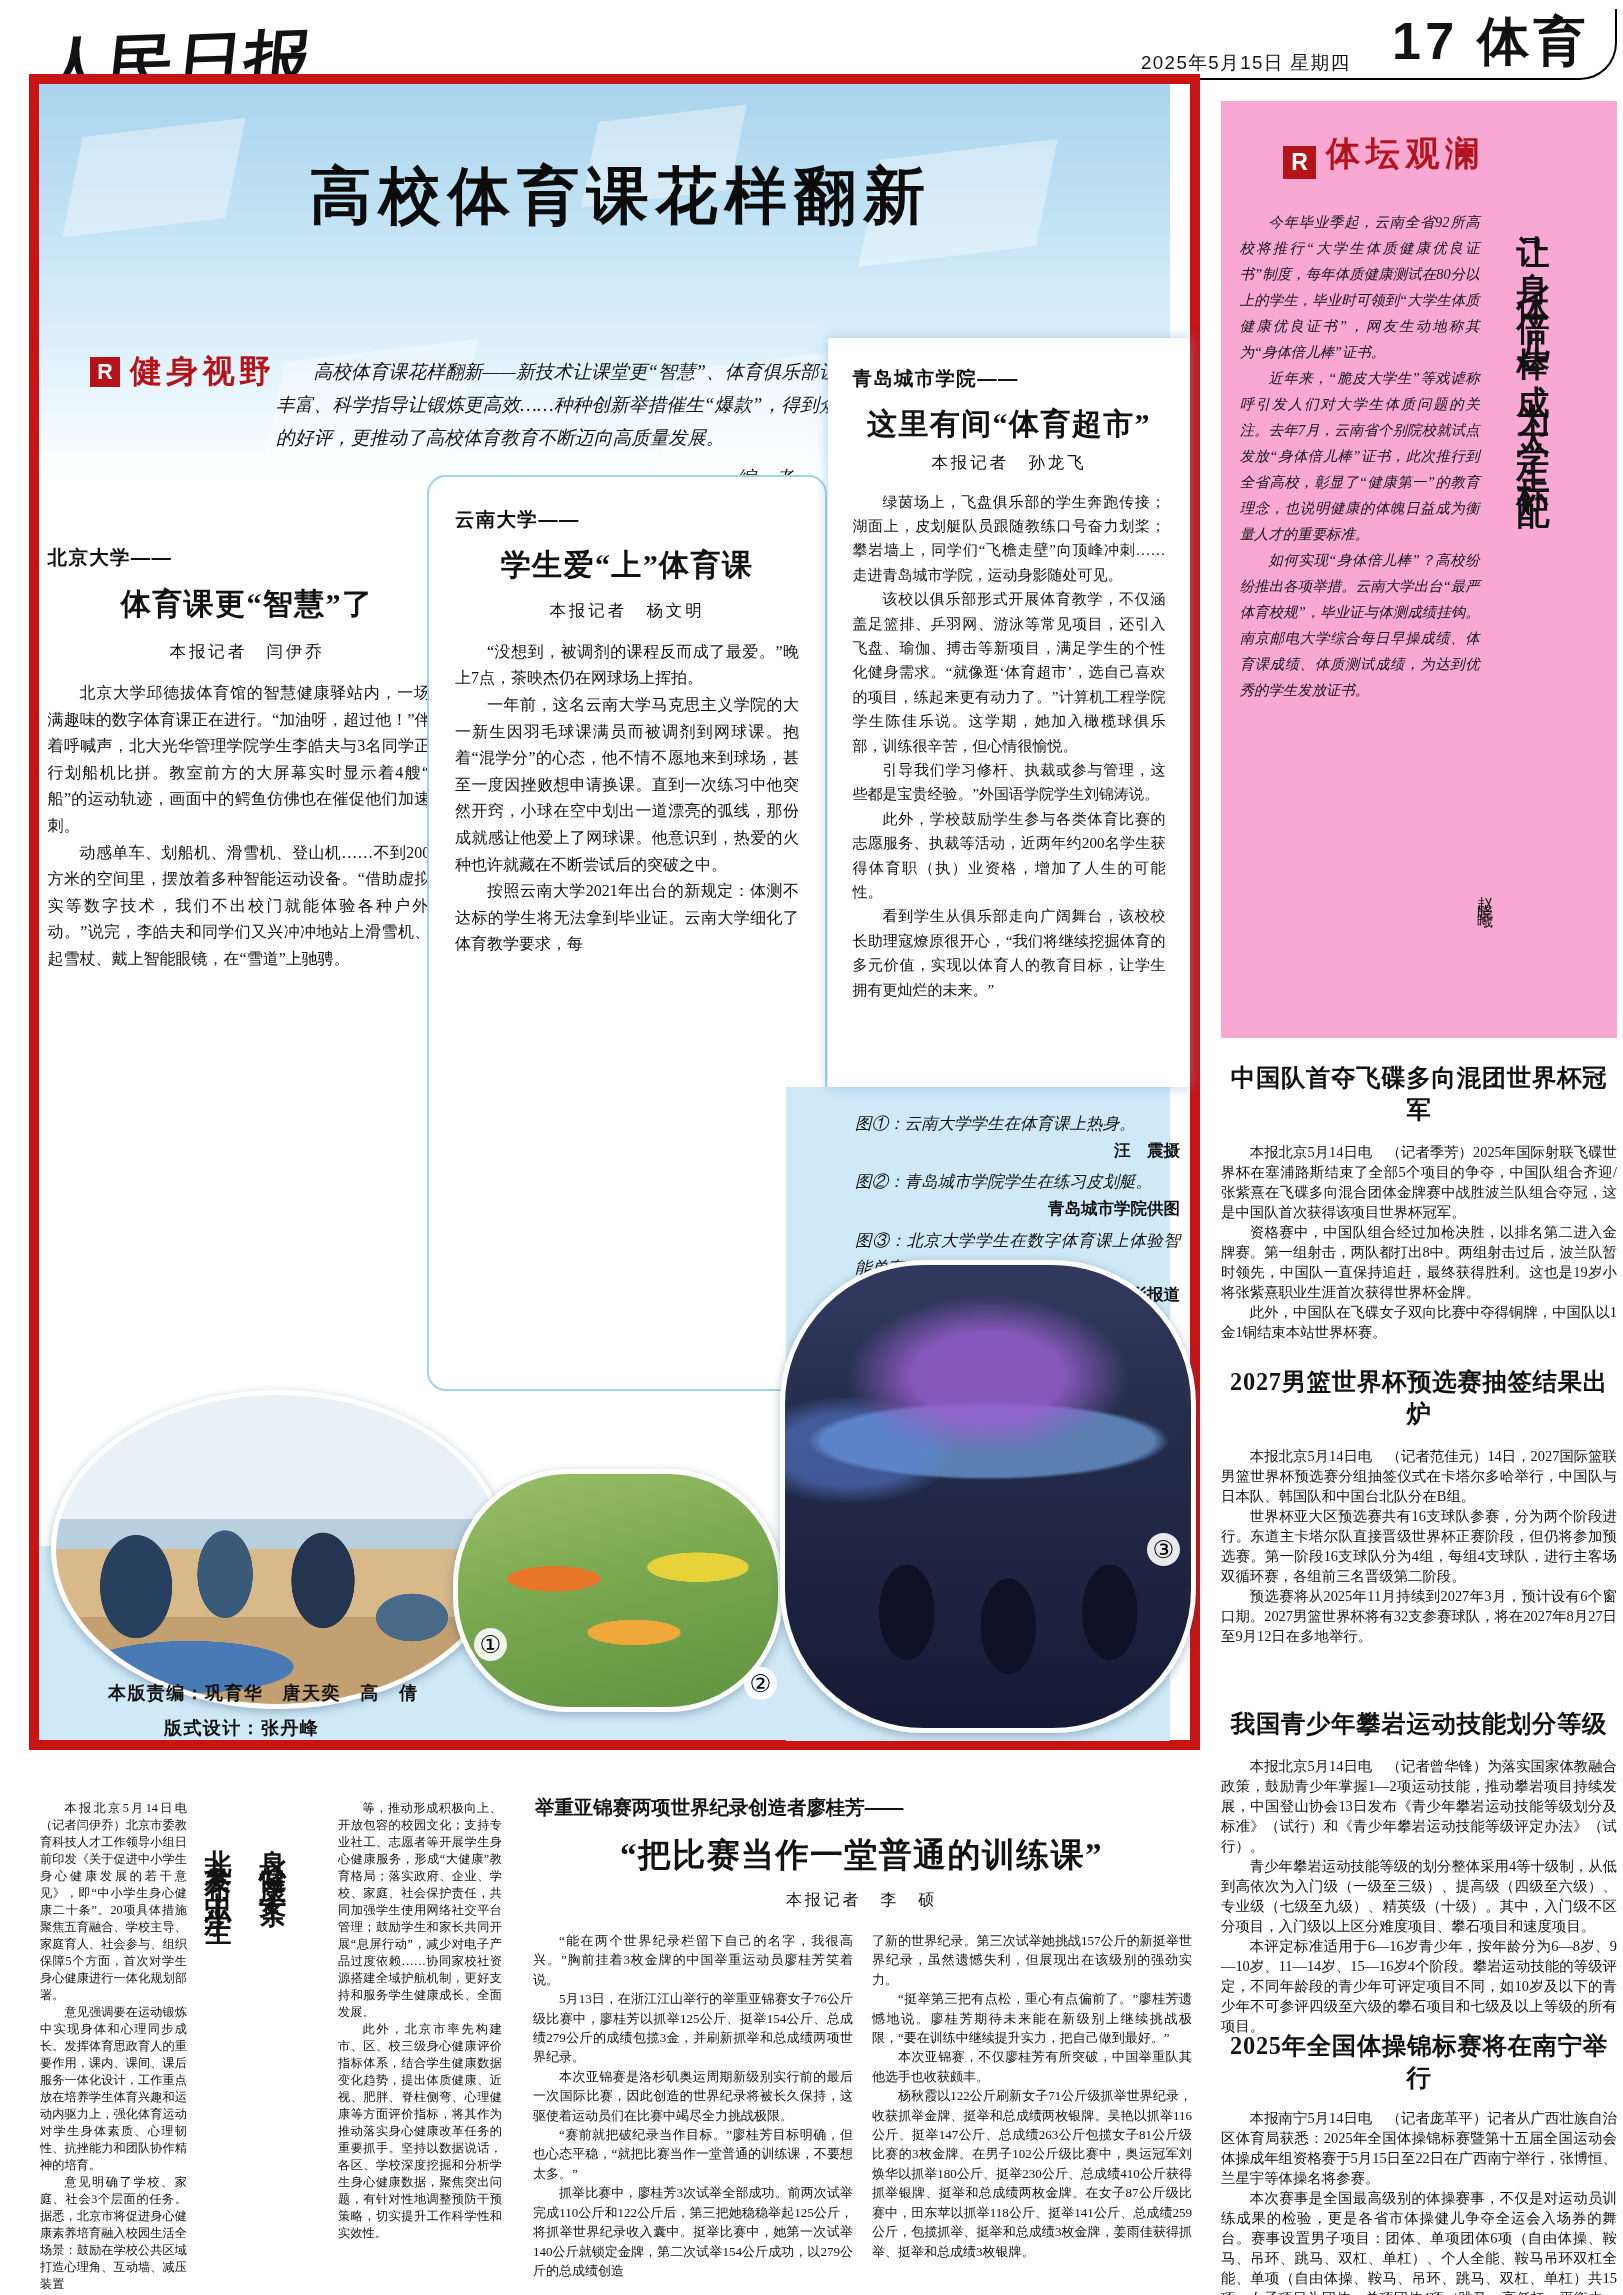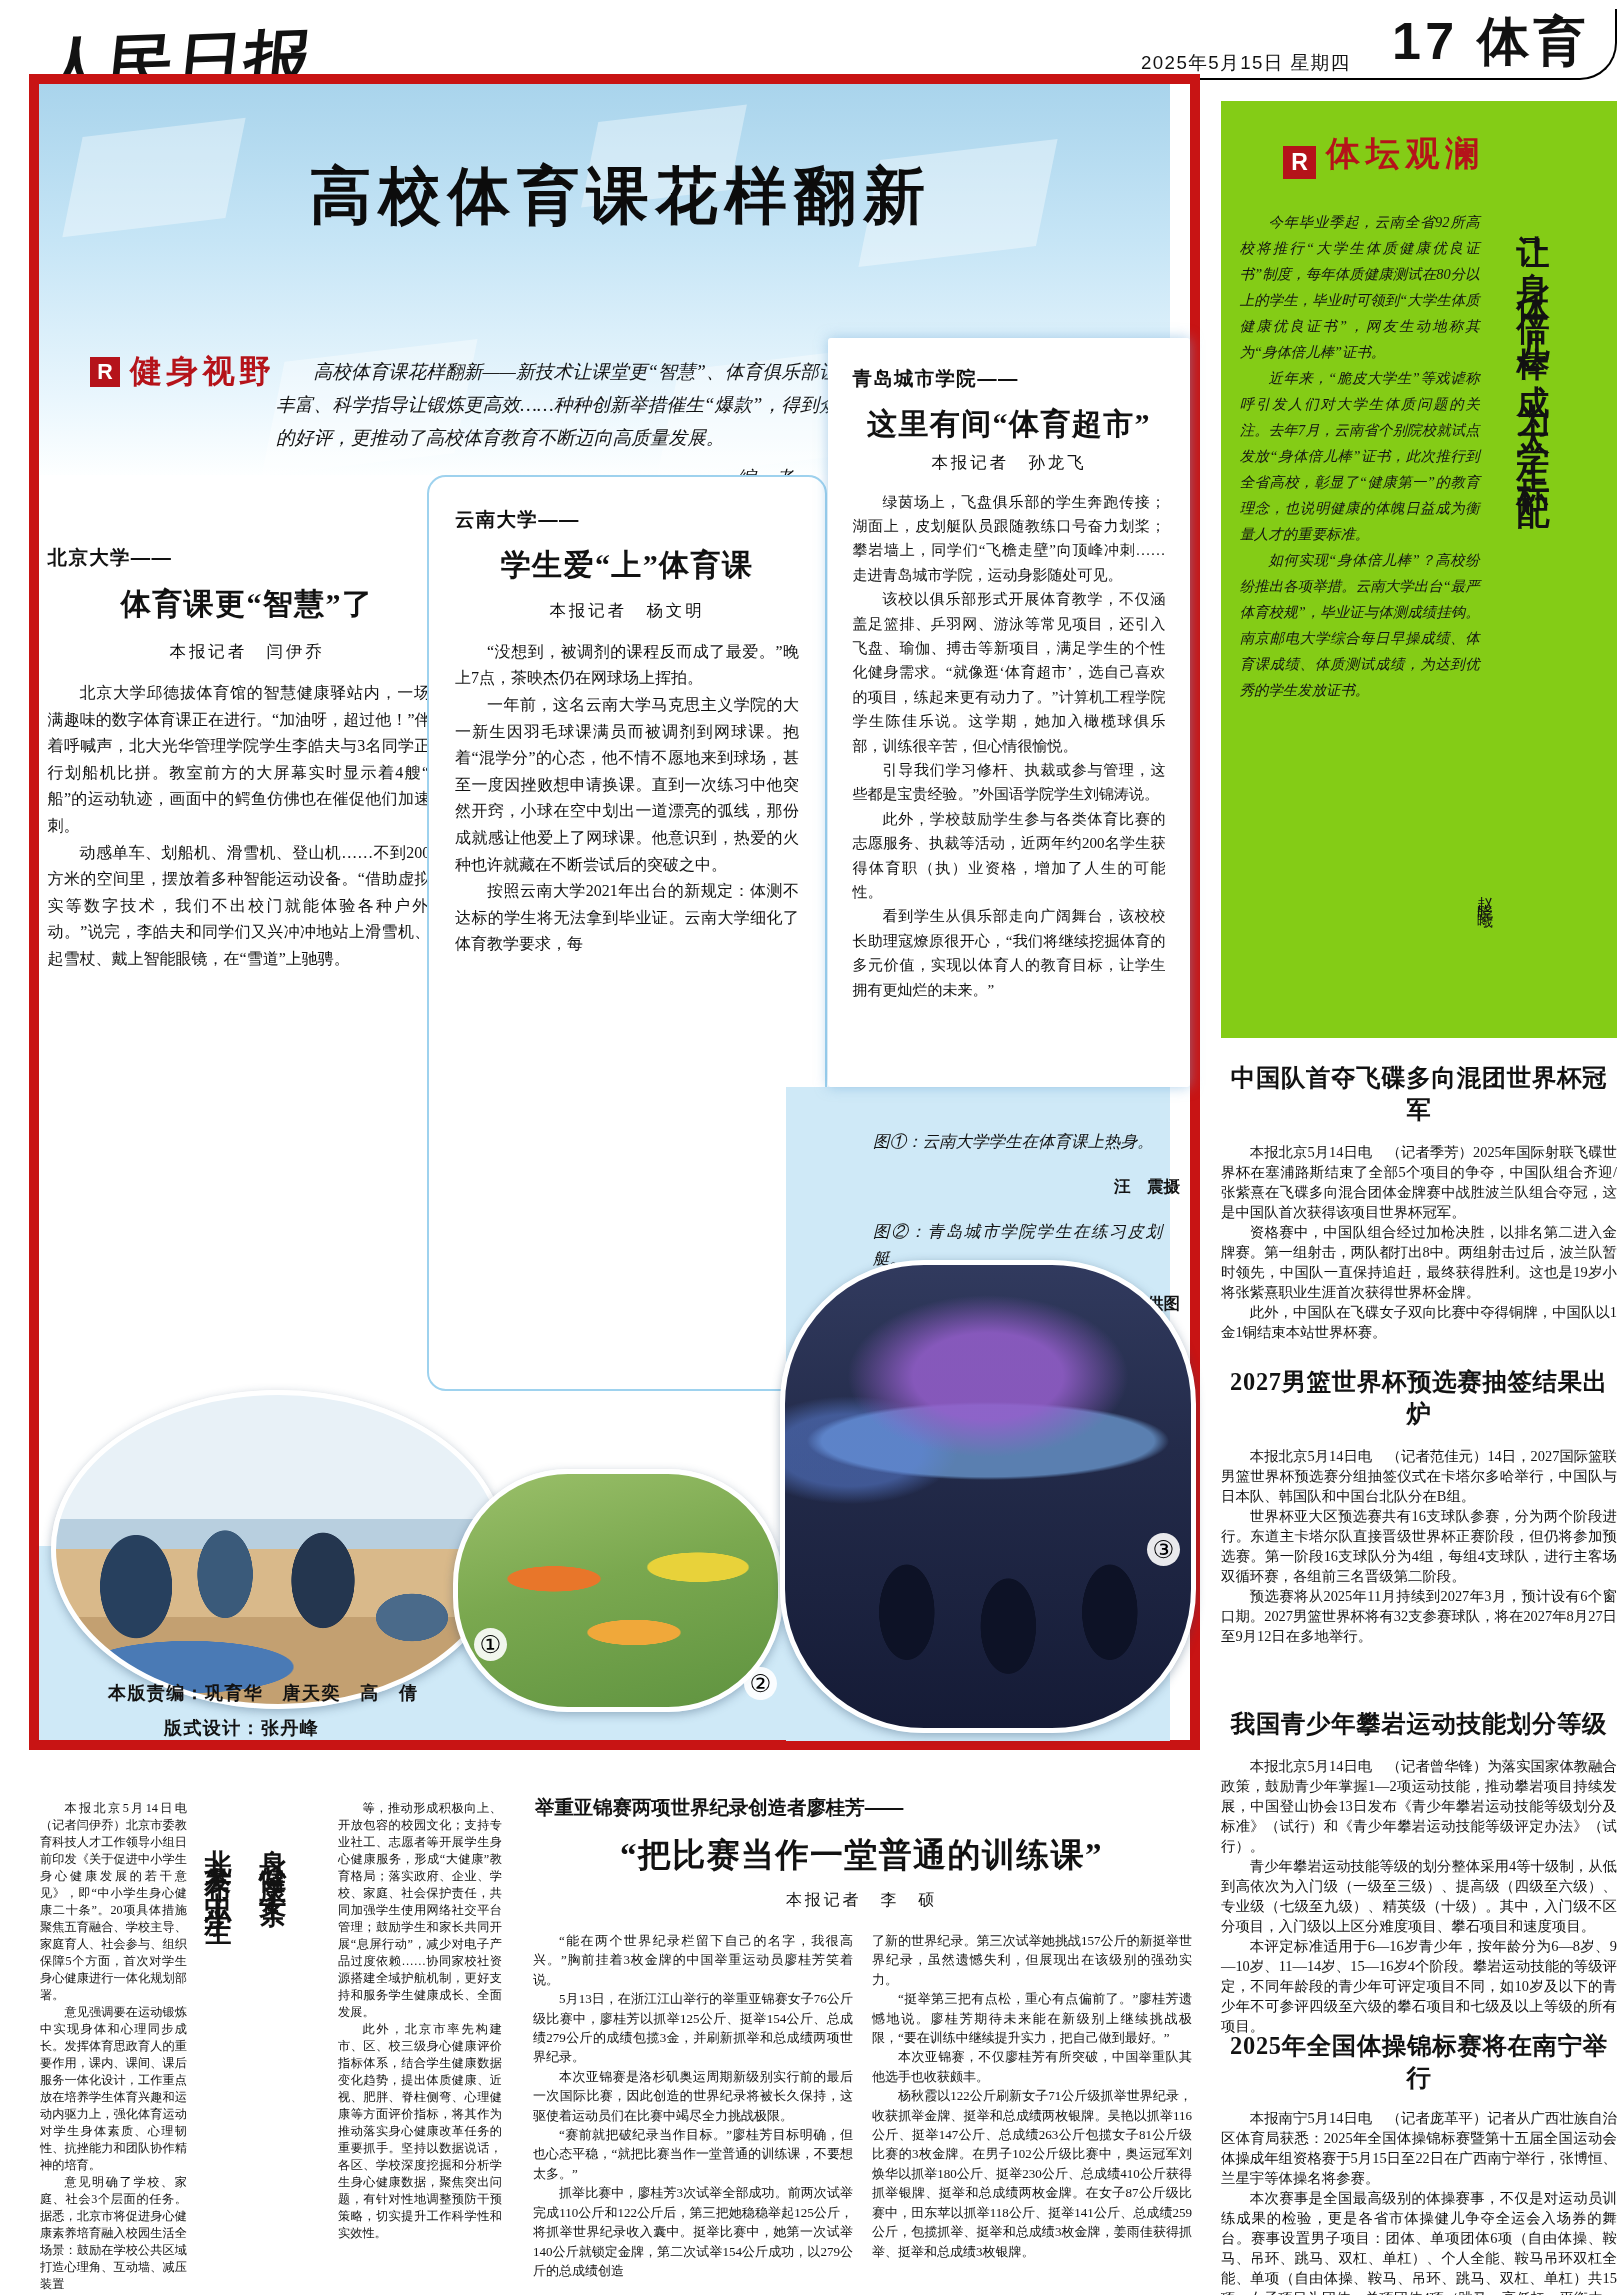--- a/index.html
+++ b/index.html
@@ -34,25 +34,25 @@
   .card3{background:#fff;border-radius:2.9px;box-shadow:0 0 13px rgba(110,170,215,.55);}
   .bluefill{background:#cfe9f7;}
   .wave{background:
       radial-gradient(302px 86px at 20% 0%, #ffffff 0 58%, rgba(255,255,255,0) 60%),
       radial-gradient(373px 101px at 72% 0%, rgba(255,255,255,.85) 0 45%, rgba(255,255,255,0) 60%),
       #cfe9f7;}
   .photo{border:5.7px solid #fff;box-shadow:0 2.9px 10px rgba(40,70,100,.35);}
   .photo-num{position:absolute;width:33px;height:33px;border-radius:50%;background:rgba(255,255,255,.9);
              color:#000;font-size:24.4px;line-height:33px;text-align:center;}
   .captions{font-size:16.5px;line-height:27px;font-style:italic;}
-  .captions .cap{text-align:justify;margin:18px;}
+  .captions .cap{text-align:justify;margin:0;}
   .captions .cr{text-align:right;margin:0 0 4.3px 0;font-style:normal;font-weight:bold;}
   .credits{font-size:18px;font-weight:bold;letter-spacing:1.4px;}
   
-  .sidepanel{background:#84cc16;}
+  .sidepanel{background:#f9a8d4;}
   .guanlan-label{font-size:34px;font-weight:bold;letter-spacing:5.7px;}
   .guan-body{font-size:14.4px;line-height:26px;font-style:italic;}
   .vhead{writing-mode:vertical-rl;font-size:33px;font-weight:900;letter-spacing:18.7px;
          font-family:"Liberation Sans",sans-serif;}
   .vauthor{writing-mode:vertical-rl;font-size:16px;letter-spacing:7.2px;}
   .brief-headline{font-size:24.4px;font-weight:bold;letter-spacing:0.7px;}
   .brief-body{font-size:14.4px;line-height:20px;}
   
   .small-body{font-size:12.2px;line-height:17px;margin-top:20px;}
   .vtitle{writing-mode:vertical-rl;font-size:27px;font-weight:900;letter-spacing:8.6px;

